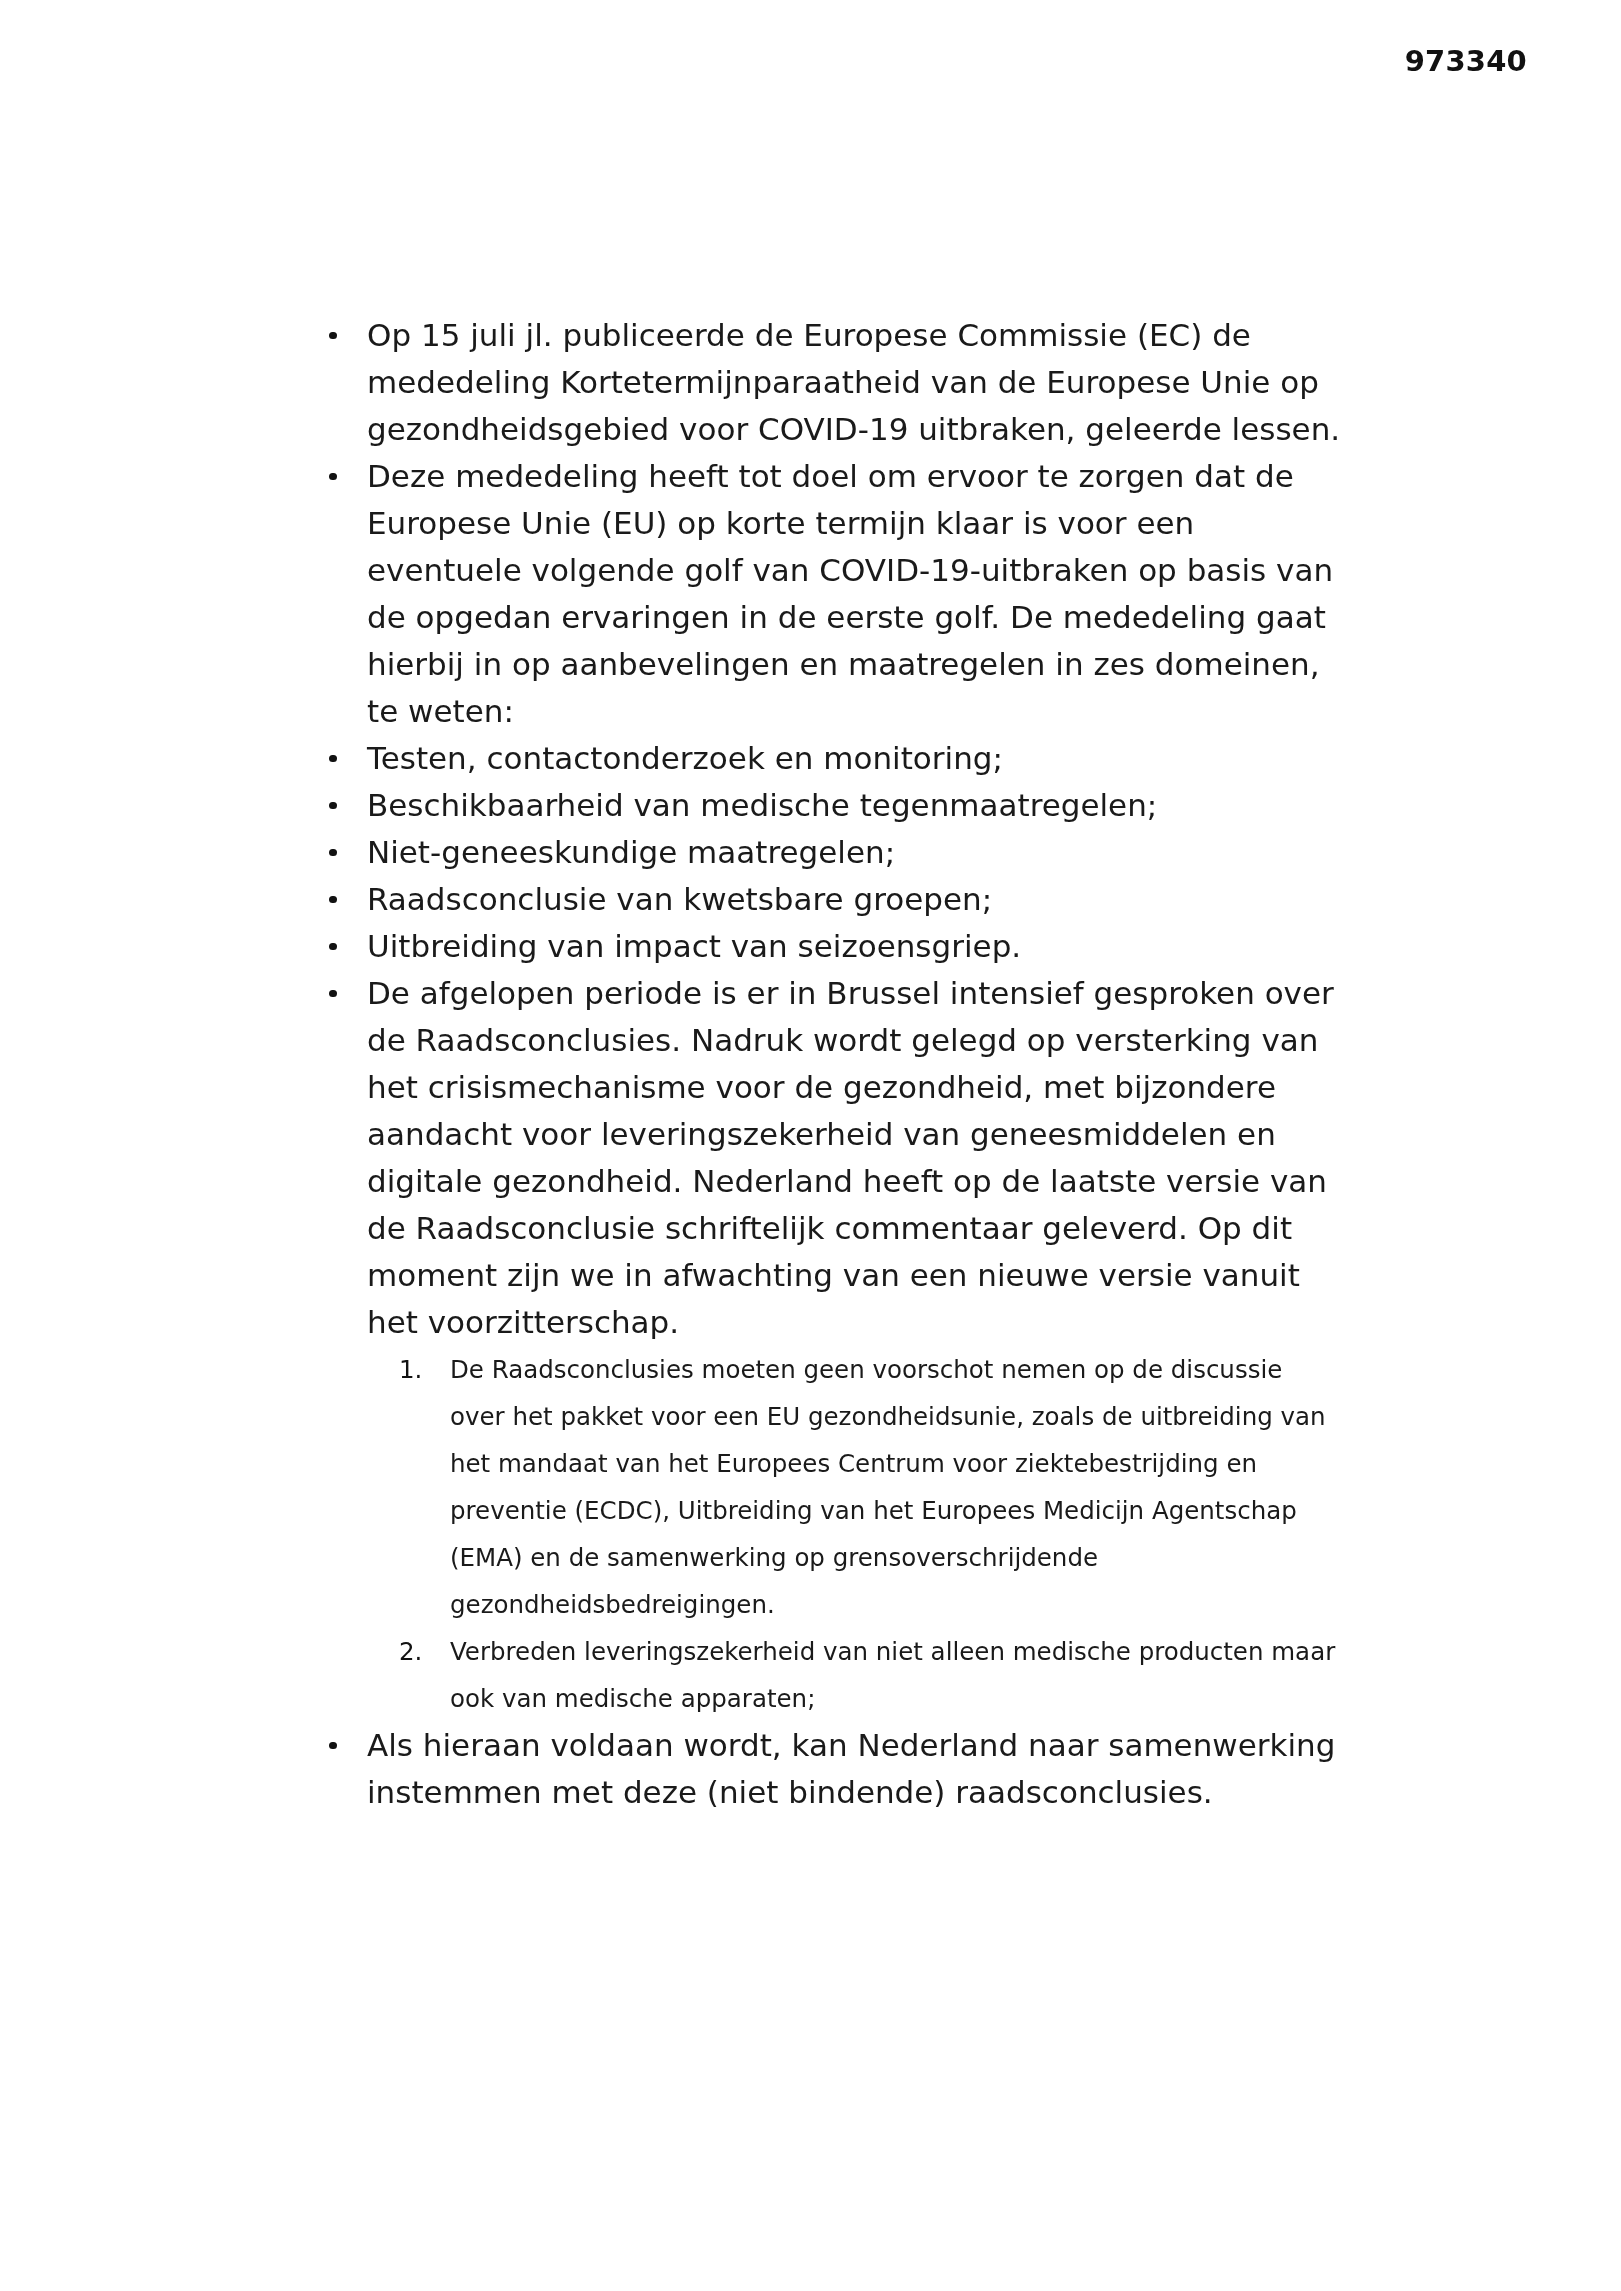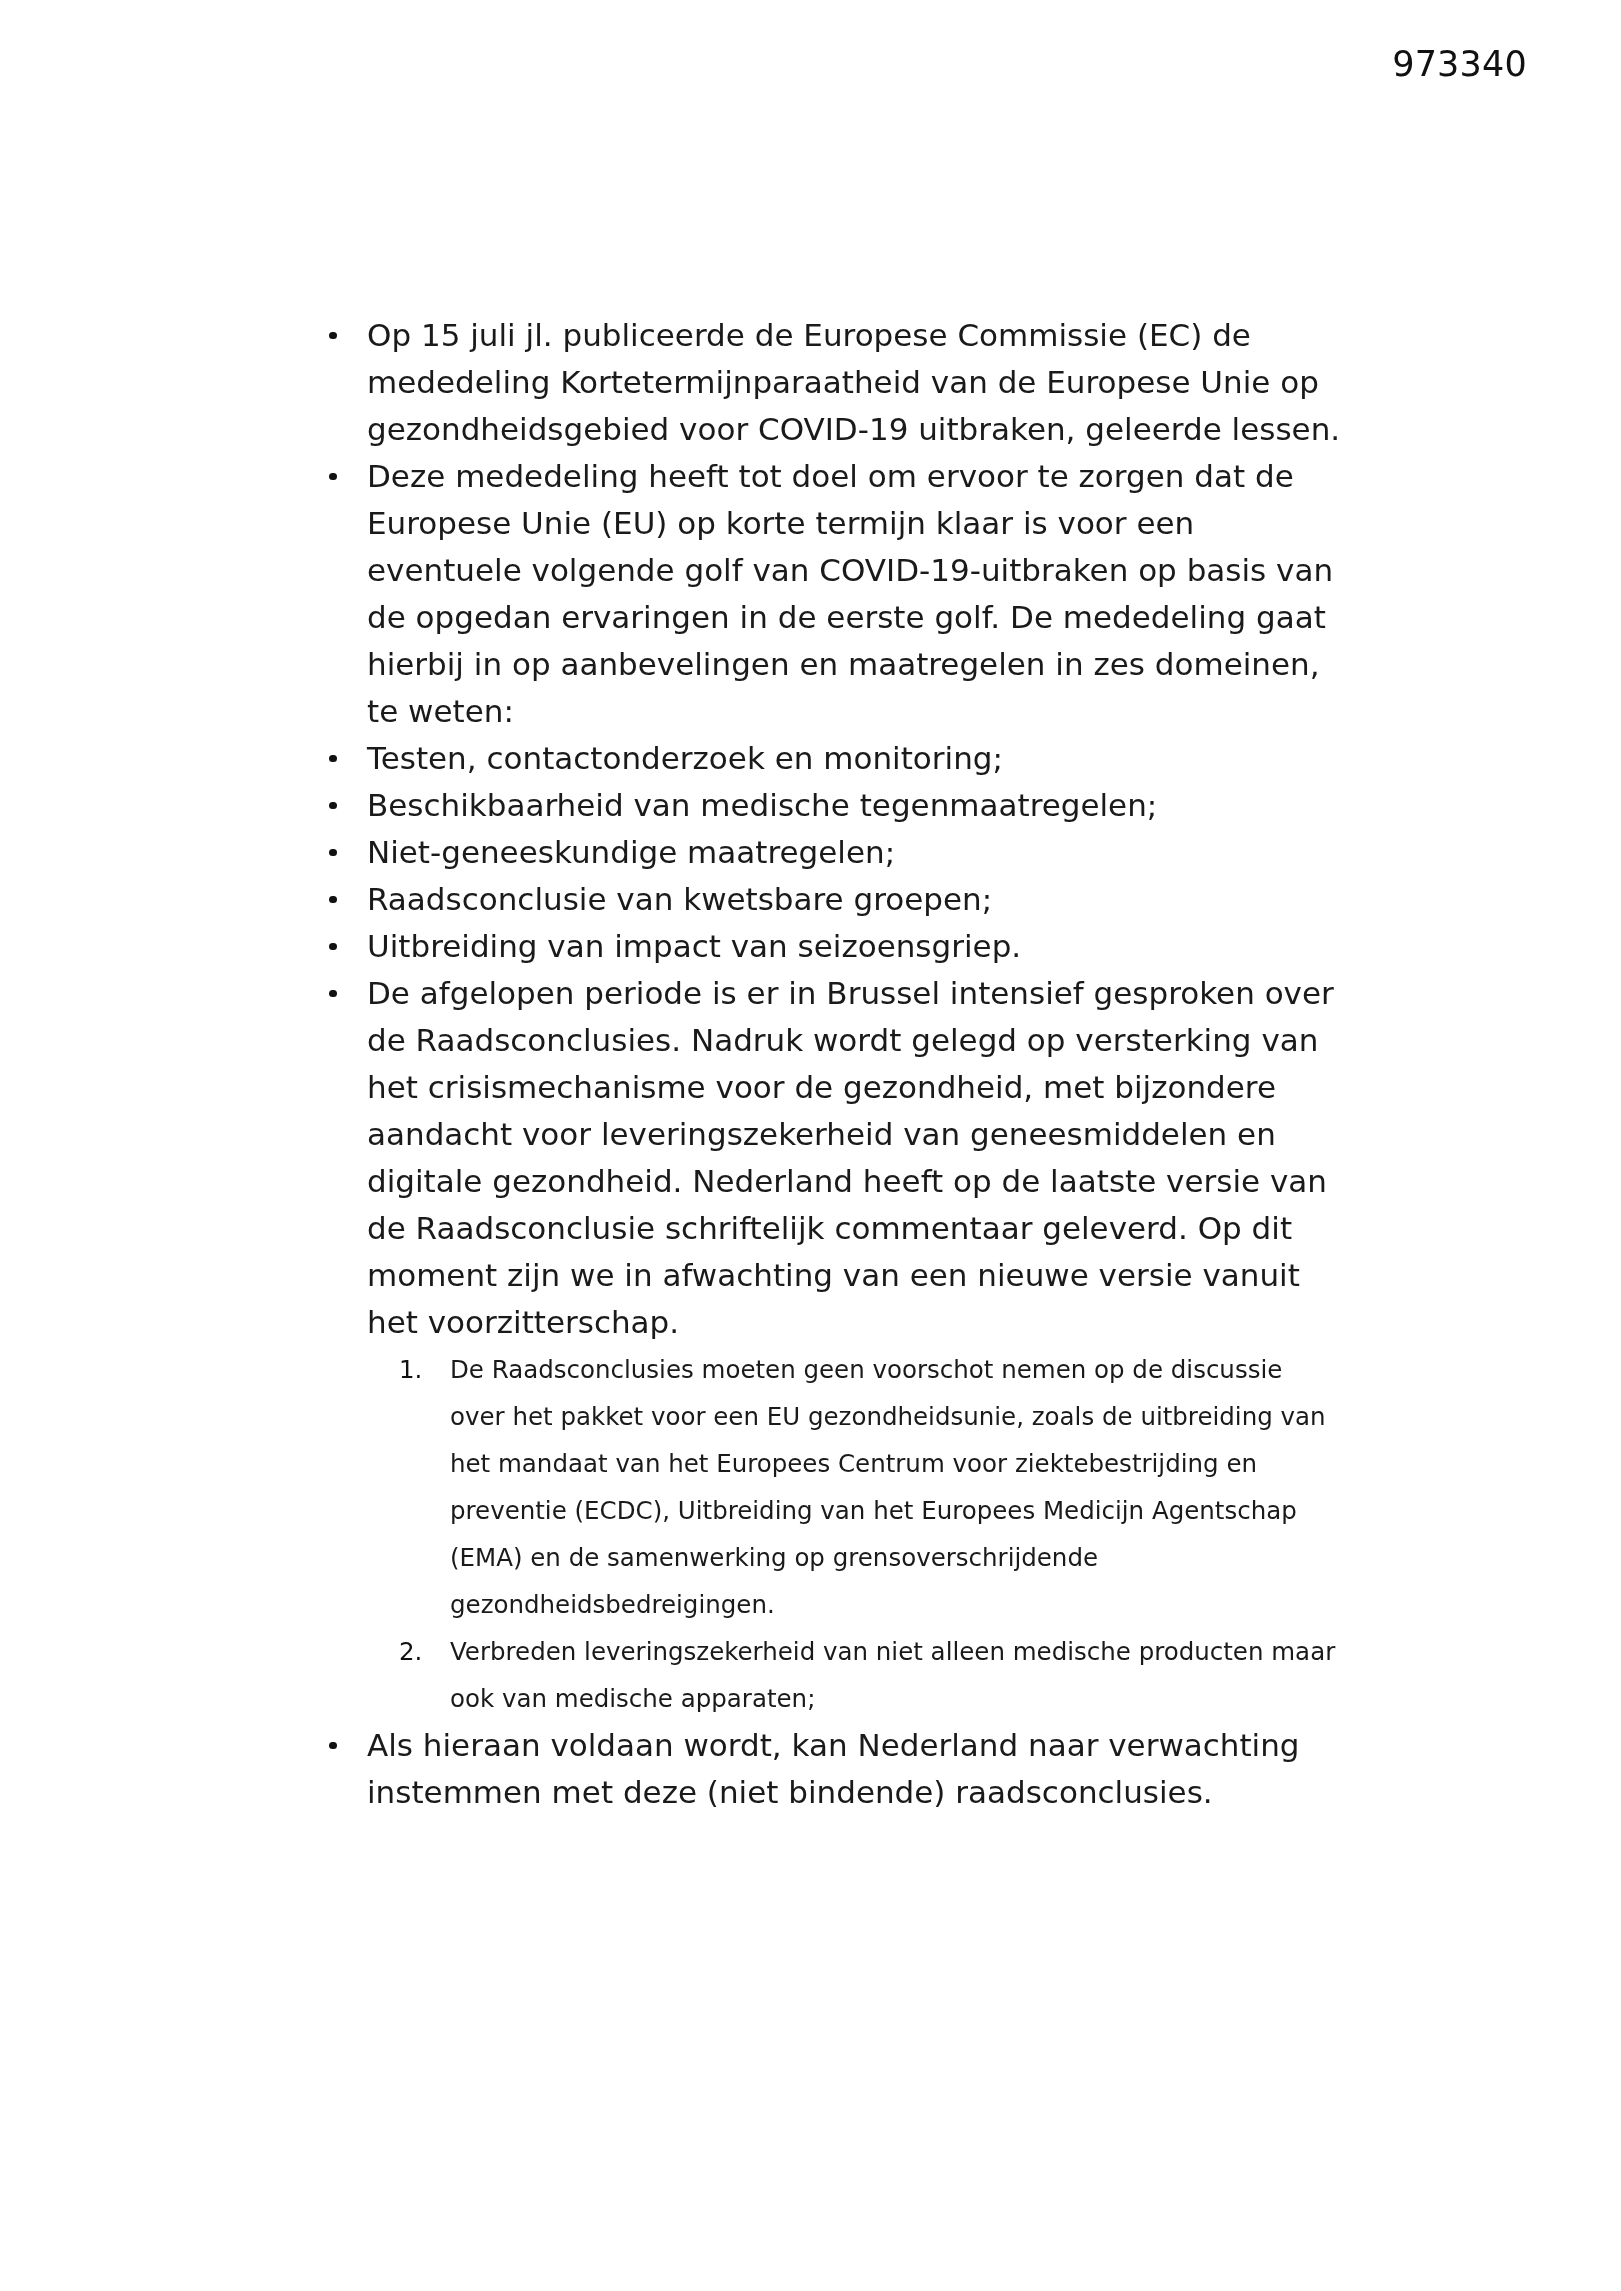--- a/index.html
+++ b/index.html
@@ -23,24 +23,25 @@
   
   .page-header {
     position: absolute;
     top: 47px;
     left: 0;
     right: 94px;
     text-align: right;
   }
   .header-number {
     display: inline-block;
-    font-size: 35px;
+    font-size: 29px;
     line-height: 1;
     letter-spacing: 0.2px;
     color: #111111;
+    font-weight: bold;
   }
 
   
   .content {
     position: absolute;
     top: 312px;
     left: 323px;
     width: 1019px;
   }
 
@@ -131,19 +132,19 @@
         <li class="bullet"><span class="dot"></span><span class="bullet-text">Uitbreiding van impact van seizoensgriep.</span></li>
         <li class="bullet"><span class="dot"></span><span class="bullet-text">De afgelopen periode is er in Brussel intensief gesproken over de Raadsconclusies. Nadruk wordt gelegd op versterking van het crisismechanisme voor de gezondheid, met bijzondere aandacht voor leveringszekerheid van geneesmiddelen en digitale gezondheid. Nederland heeft op de laatste versie van de Raadsconclusie schriftelijk commentaar geleverd. Op dit moment zijn we in afwachting van een nieuwe versie vanuit het voorzitterschap.</span></li>
       </ul>
 
     <ol class="subpoints" id="subpoints">
         <li><span class="num">1.</span><span class="subpoint-text">De Raadsconclusies moeten geen voorschot nemen op de discussie over het pakket voor een EU gezondheidsunie, zoals de uitbreiding van het mandaat van het Europees Centrum voor ziektebestrijding en preventie (ECDC), Uitbreiding van het Europees Medicijn Agentschap (EMA) en de samenwerking op grensoverschrijdende gezondheidsbedreigingen.</span></li>
         <li><span class="num">2.</span><span class="subpoint-text">Verbreden leveringszekerheid van niet alleen medische producten maar ook van medische apparaten;</span></li>
       </ol>
 
     <ul class="bullets" id="bullets-closing">
-        <li class="bullet"><span class="dot"></span><span class="bullet-text">Als hieraan voldaan wordt, kan Nederland naar verwachting instemmen met deze (niet bindende) raadsconclusies.</span></li>
+        <li class="bullet"><span class="dot"></span><span class="bullet-text">Als hieraan voldaan wordt, kan Nederland naar samenwerking instemmen met deze (niet bindende) raadsconclusies.</span></li>
       </ul>
 
   </div>
 
 </div>
 
 
 </body></html>

